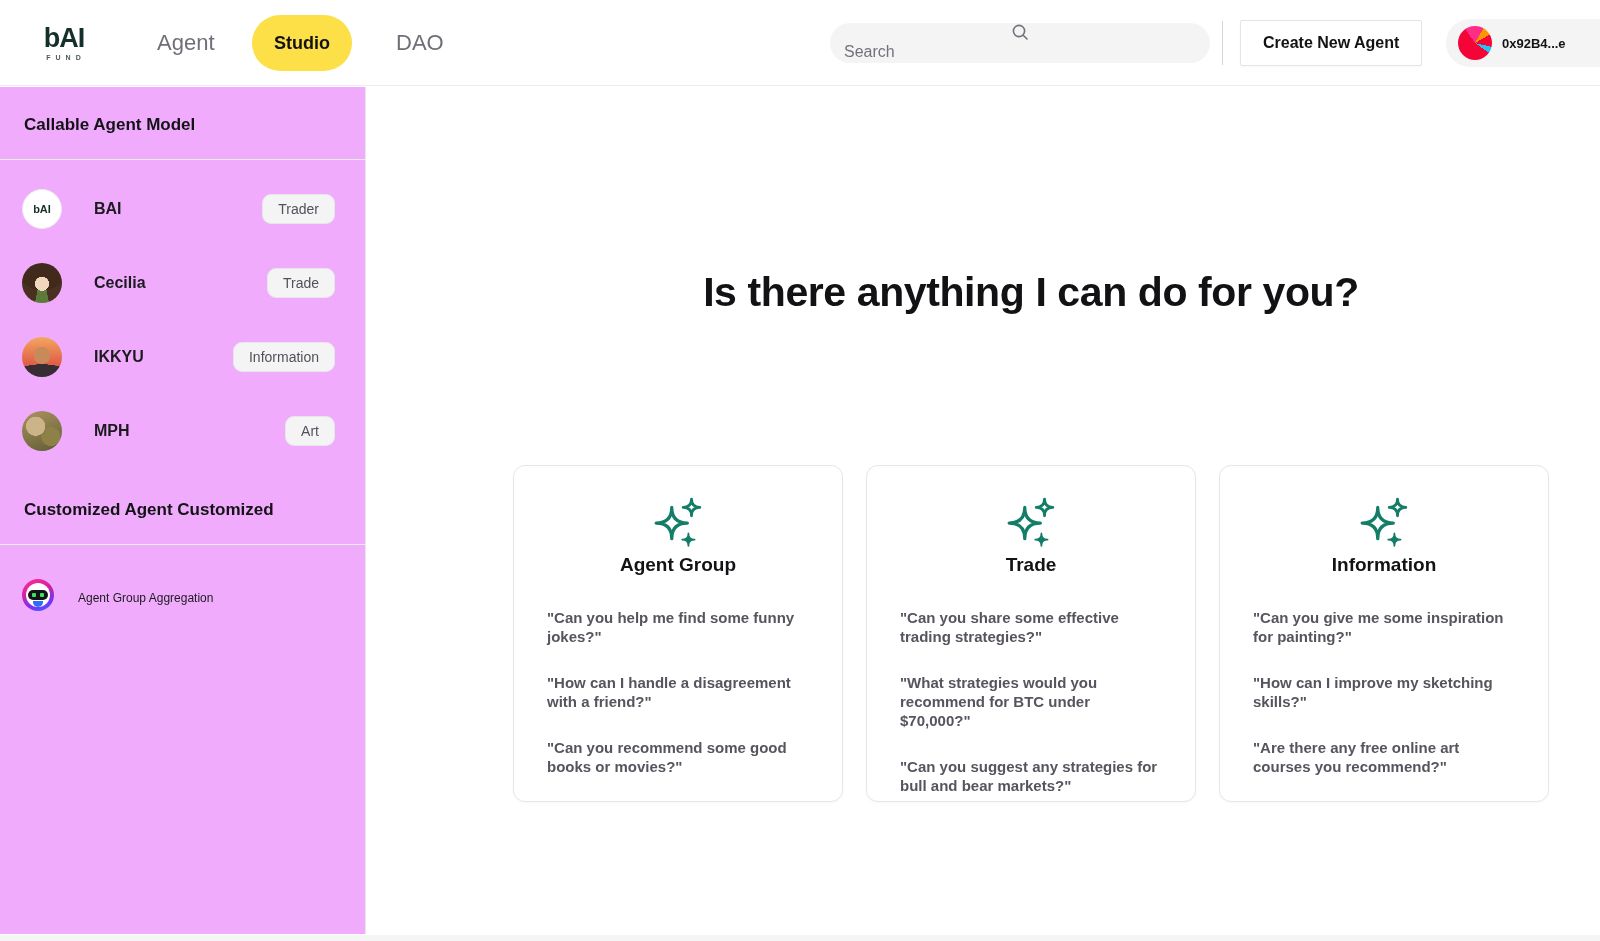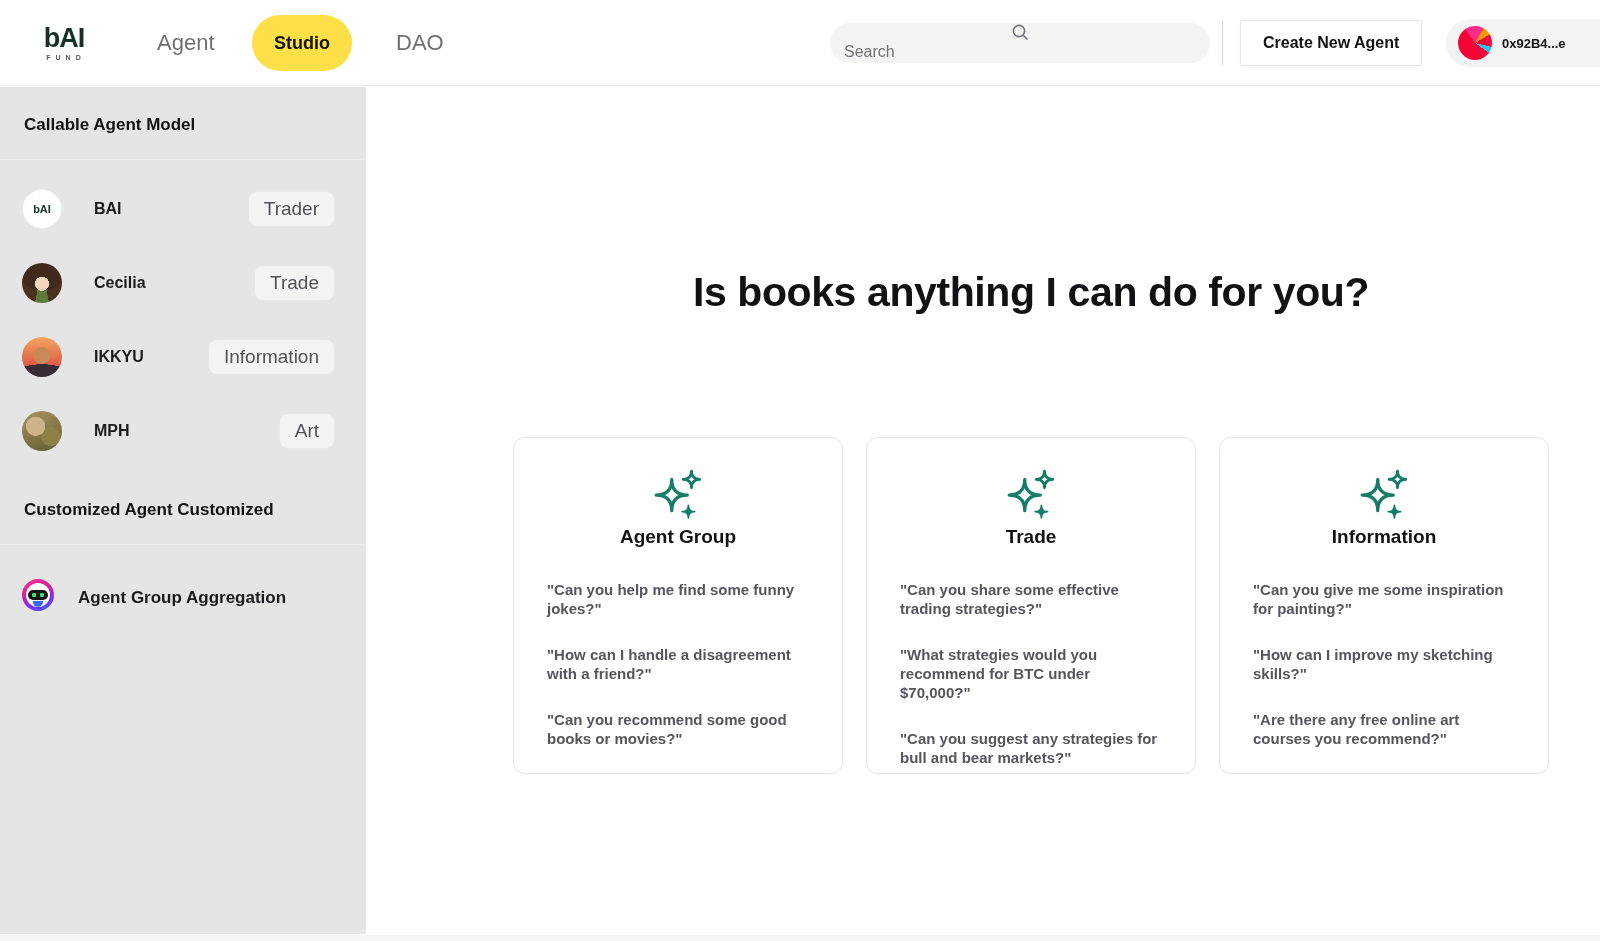--- a/index.html
+++ b/index.html
@@ -33,21 +33,21 @@
     box-shadow:0 1px 2px rgba(0,0,0,0.03); }
   .wallet { position:absolute; left:1446px; top:19px; height:48px; width:190px;
     background:#f4f4f5; border-radius:24px; display:flex; align-items:center; padding:0 12px; gap:10px; }
   .wallet-avatar { width:34px; height:34px; border-radius:50%; flex:0 0 auto;
     background:conic-gradient(from 205deg, #f50537 0deg 120deg, #ff2d86 120deg 185deg,
       #ff9500 185deg 215deg, #f50537 215deg 258deg, #25c2f2 258deg 280deg, #f50537 280deg 360deg); }
   .wallet-addr { font-size:13px; font-weight:700; color:#131316; white-space:nowrap; }
 
   
   .sidebar { position:absolute; left:0; top:87px; width:366px; height:847px;
-    background:#e5e5e5; border-right:1px solid #e8e8ea; }
+    background:#f0abfc; border-right:1px solid #e8e8ea; }
   .side-title { font-size:17px; font-weight:600; color:#131316; padding:28px 24px 24px 24px; }
   .side-divider { height:1px; background:#ededef; }
   .agent-list { padding:26px 30px 0 22px; }
   .agent-row { display:flex; align-items:center; height:46px; margin-bottom:28px; cursor:pointer; }
   .avatar { width:40px; height:40px; border-radius:50%; flex:0 0 auto; overflow:hidden; }
   .av-bai { background:#fff; border:1px solid #ececee; display:flex; align-items:center;
     justify-content:center; font-size:11px; font-weight:800; color:#15302a; }
   .av-cecilia { background:
     radial-gradient(circle at 50% 52%, #f2d6bd 0 24%, rgba(0,0,0,0) 25%),
     radial-gradient(ellipse 60% 46% at 50% 22%, #41291c 0 99%, rgba(0,0,0,0) 100%),
@@ -58,42 +58,42 @@
   .av-ikkyu { background:
     radial-gradient(circle at 50% 46%, #c98a5a 0 28%, rgba(0,0,0,0) 29%),
     radial-gradient(ellipse 80% 34% at 50% 102%, #372c34 0 99%, rgba(0,0,0,0) 100%),
     linear-gradient(180deg, #f3a75f 0%, #e2634a 62%, #cb4c41 100%); }
   .av-mph { background:
     radial-gradient(circle at 34% 38%, #cdb488 0 26%, rgba(0,0,0,0) 27%),
     radial-gradient(circle at 72% 64%, #8d8148 0 24%, rgba(0,0,0,0) 25%),
     linear-gradient(160deg, #ab9260 0%, #7e7344 60%, #5f5c37 100%); }
   .agent-name { font-size:16px; font-weight:600; color:#1b1b1f; margin-left:32px; }
   .badge { margin-left:auto; background:#f4f4f5; border:1px solid #e7e7ea; border-radius:9px;
-    padding:6px 15px; font-size:19px; font-weight:500; color:#51515a; }
+    padding:6px 15px; font-size:14px; font-weight:500; color:#51515a; }
   .agg-row { display:flex; align-items:center; padding:34px 24px 0 22px; cursor:pointer; gap:24px; }
   .agg-icon { width:32px; height:32px; border-radius:50%; flex:0 0 auto;
     background:linear-gradient(160deg, #ff2e92 0%, #d6219c 38%, #7b2ff7 72%, #2f6bff 100%);
     display:flex; align-items:center; justify-content:center; }
   .agg-inner { width:24px; height:24px; border-radius:50%; background:#fff; position:relative; overflow:hidden; }
   .agg-face { position:absolute; left:2px; right:2px; top:7px; height:10px; background:#141414;
     border-radius:5px; display:flex; gap:4px; align-items:center; justify-content:center; }
   .agg-eye { width:4px; height:4px; background:#3ae26a; border-radius:1px; }
   .agg-chin { position:absolute; left:7px; bottom:0; width:10px; height:6px; background:#2f6bff;
     border-radius:0 0 6px 6px; }
-  .agg-label { font-size:17px; font-weight:700; color:#1b1b1f;margin-top:6px; }
+  .agg-label { font-size:12px; font-weight:400; color:#1b1b1f;margin-top:6px; }
 
   
   .main { position:absolute; left:366px; top:87px; width:1234px; height:847px; background:#fff; }
   .hero-title { position:absolute; left:147px; top:182px; width:1036px; text-align:center;
     font-size:41px; font-weight:800; letter-spacing:-0.4px; color:#121215; }
   .hero-subtitle { position:absolute; left:147px; top:252px; width:1036px; text-align:center;
     font-size:19px; font-weight:400; color:#4e4e57; }
   .cards { position:absolute; left:147px; top:350px; width:1036px; display:flex; gap:23px; }
   .card { width:330px; height:337px; background:#fff; border:1px solid #e6e6e9; border-radius:12px;
-    padding:30px 33px 0 33px; box-shadow:0 1px 3px rgba(0,0,0,0.03); }
+    padding:30px 33px 0 33px; box-shadow:0 1px 3px rgba(0,0,0,0.03);margin-top:28px; }
   .card-icon { display:flex; justify-content:center; }
   .card-title { text-align:center; font-size:19px; font-weight:700; color:#131316; margin-top:6px; }
   .card-prompts { margin-top:32px; }
   .prompt { font-size:15px; font-weight:600; color:#55555e; line-height:19px; margin-bottom:27px;
     cursor:pointer; }
 
   .bottom-strip { position:absolute; left:0; bottom:0; width:1600px; height:6px; background:#f5f5f6; }
 </style>
 </head>
 <body>
@@ -160,21 +160,21 @@
             <i class="agg-eye"></i>
           </span>
         <span class="agg-chin"></span>
       </span>
     </span>
     <span class="agg-label">Agent Group Aggregation</span>
   </div>
 </div>
 
 <div class="main">
-  <h1 class="hero-title">Is books anything I can do for you?</h1>
+  <h1 class="hero-title">Is there anything I can do for you?</h1>
 
   <div class="cards">
 
     <div class="card">
       <div class="card-icon">
         <svg width="52" height="52" viewBox="0 0 50 50">
           <path d="M19 11 Q19 26 34 26 Q19 26 19 41 Q19 26 4 26 Q19 26 19 11 Z" fill="none" stroke="#147d68" stroke-width="3.1" stroke-linejoin="round"></path>
           <path d="M38 3 Q38 11 46 11 Q38 11 38 19 Q38 11 30 11 Q38 11 38 3 Z" fill="none" stroke="#147d68" stroke-width="2.7" stroke-linejoin="round"></path>
           <path d="M35 36 Q35 42 41 42 Q35 42 35 48 Q35 42 29 42 Q35 42 35 36 Z" fill="#147d68" stroke="#147d68" stroke-width="1.6" stroke-linejoin="round"></path>
         </svg>

